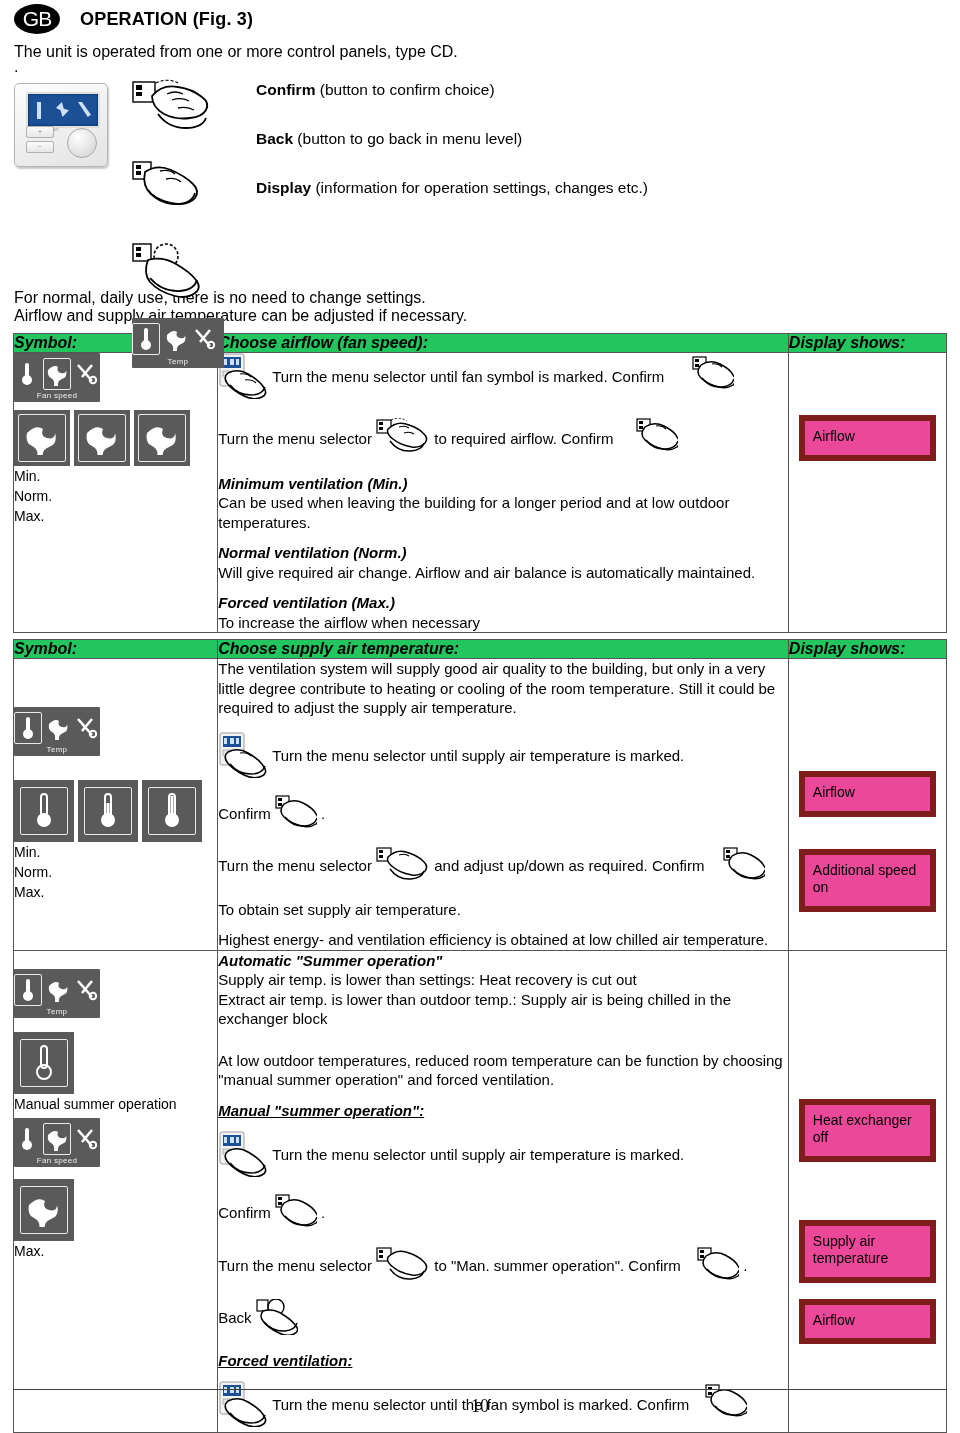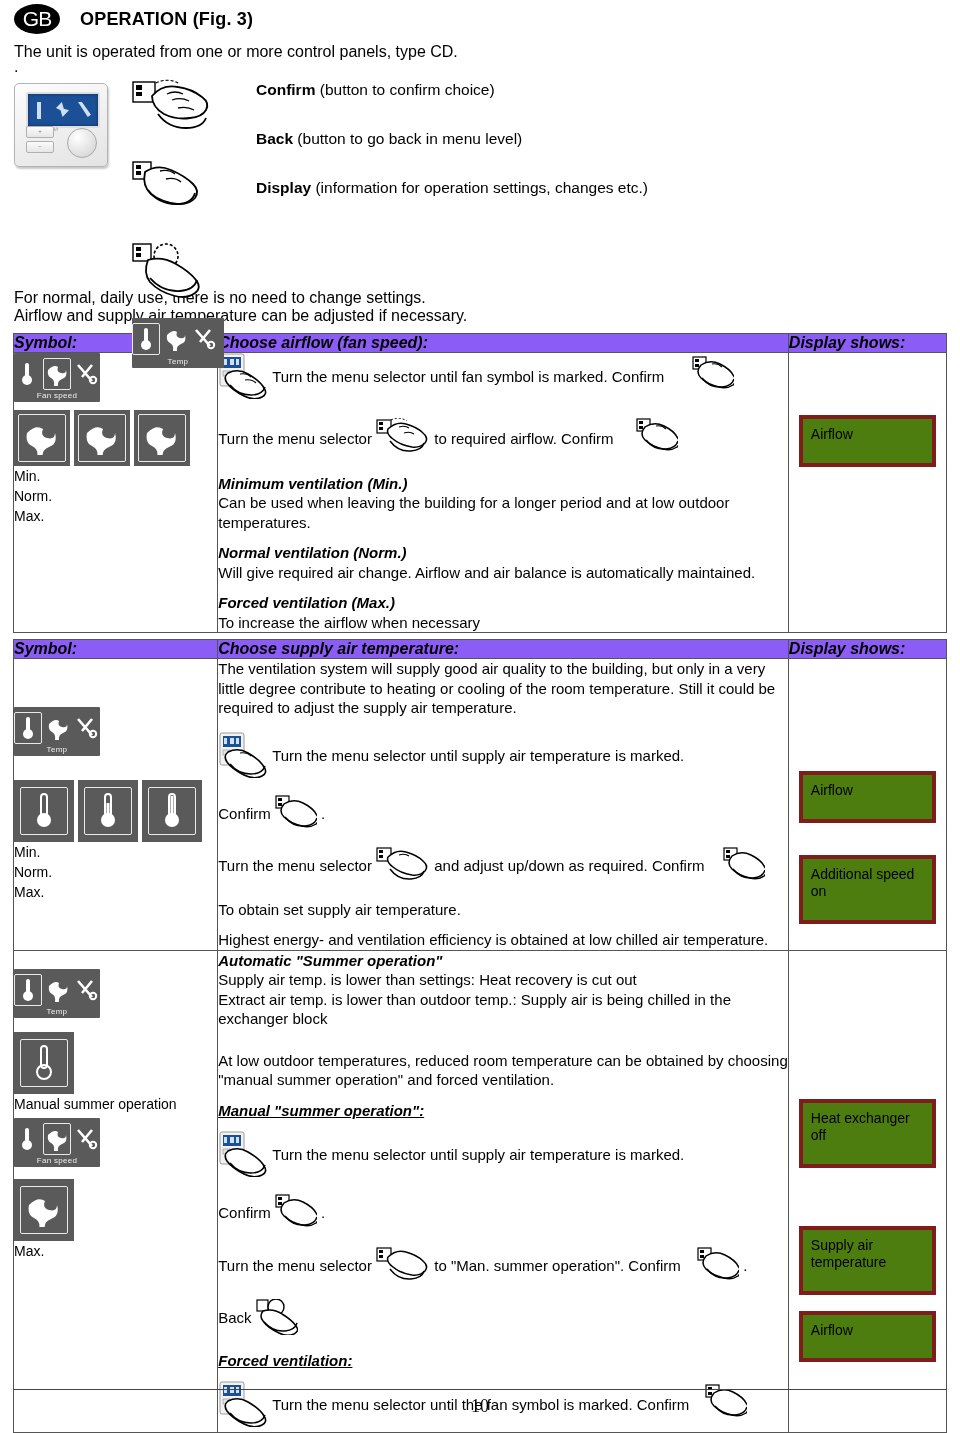--- a/index.html
+++ b/index.html
@@ -52,32 +52,32 @@
   
   .menubar{background:#5a5a5a;padding:5px 0 2px;display:inline-block;border-radius:1px;}
   .menubar .icons{display:flex;align-items:center;gap:3px;}
   .menubar .cell{width:26px;height:30px;display:flex;align-items:center;justify-content:center;}
   .menubar .cell.sel{border:1px solid #e9e9e9;border-radius:2px;}
   .menubar .lbl{text-align:center;color:#efefef;font-size:8px;margin-top:1px;letter-spacing:.3px;}
 
   
   table.main{border-collapse:collapse;width:934px;margin:8px auto 0;table-layout:fixed;}
   table.main td,table.main th{border:1px solid #555;vertical-align:top;padding:0;}
-  .th-row td{background:#8b5cf6;font-style:italic;font-weight:bold;font-size:16px;
+  .th-row td{background:#22c55e;font-style:italic;font-weight:bold;font-size:16px;
       padding:3px 8px;border-top:2px solid #222;border-bottom:1px solid #555;}
   .col-sym{width:204px;}
   .col-mid{width:570px;}
   .col-disp{width:158px;}
 
   .symcell{padding:8px 6px 6px 8px;}
   .midcell{padding:8px 10px 8px 12px;font-size:15px;line-height:1.30;}
   .dispcell{padding:0;position:relative;}
 
-  .dispbox{border:4px solid #7f1d1d;background:#4d7c0f;font-size:14px;
-      padding:7px 8px 19px;line-height:1.25;margin:0 10px;}
+  .dispbox{border:6px solid #7f1d1d;background:#ec4899;font-size:14px;
+      padding:7px 8px 9px;line-height:1.25;margin:0 10px;}
 
   
   .tilerow{display:flex;gap:4px;margin-top:8px;}
   .tile{width:56px;height:56px;background:#5a5a5a;display:flex;align-items:center;justify-content:center;}
   .tile .inner{width:46px;height:46px;border:1px solid #e9e9e9;border-radius:2px;
       display:flex;align-items:center;justify-content:center;}
   .tile.big{width:60px;height:62px;}
   .lblrow{display:flex;gap:4px;font-size:14px;margin-top:2px;flex-direction:column;}
   .lblrow span{width:56px;display:block;}
   .lblrow.wide span{width:60px;}
@@ -564,21 +564,21 @@
         <div class="capt">Max.</div>
       </td>
 
       <td class="midcell">
         <div class="para">
           <b class="it">Automatic "Summer operation"</b><br>
           <span>Supply air temp. is lower than settings:  Heat recovery is cut out</span><br>
           <span>Extract air temp. is lower than outdoor temp.: Supply air is being chilled in the exchanger block</span>
         </div>
 
-        <div class="para" style="margin-top:22px;">At low outdoor temperatures, reduced room temperature can be obtained by choosing "manual summer operation" and forced ventilation.</div>
+        <div class="para" style="margin-top:22px;">At low outdoor temperatures, reduced room temperature can be function by choosing "manual summer operation" and forced ventilation.</div>
 
         <div class="para">
           <span class="uline">Manual "summer operation":</span>
         </div>
 
         <div class="para" style="min-height:52px;">
           <span class="inline-ico">
             <svg width="50" height="46" viewBox="0 0 50 46">
               <rect x="2" y="1" width="24" height="32" rx="2" fill="#f2f2f2" stroke="#9b9b9b"></rect>
               <rect x="5" y="4" width="18" height="11" fill="#1b4f96"></rect>

